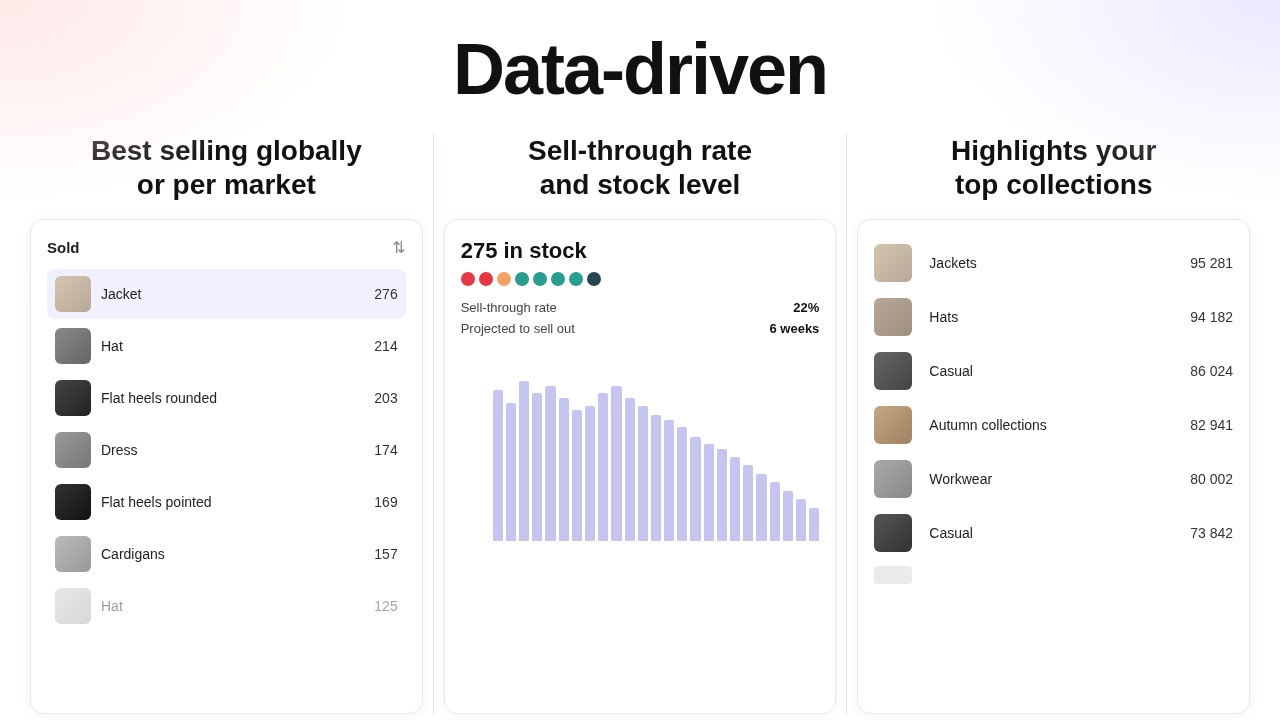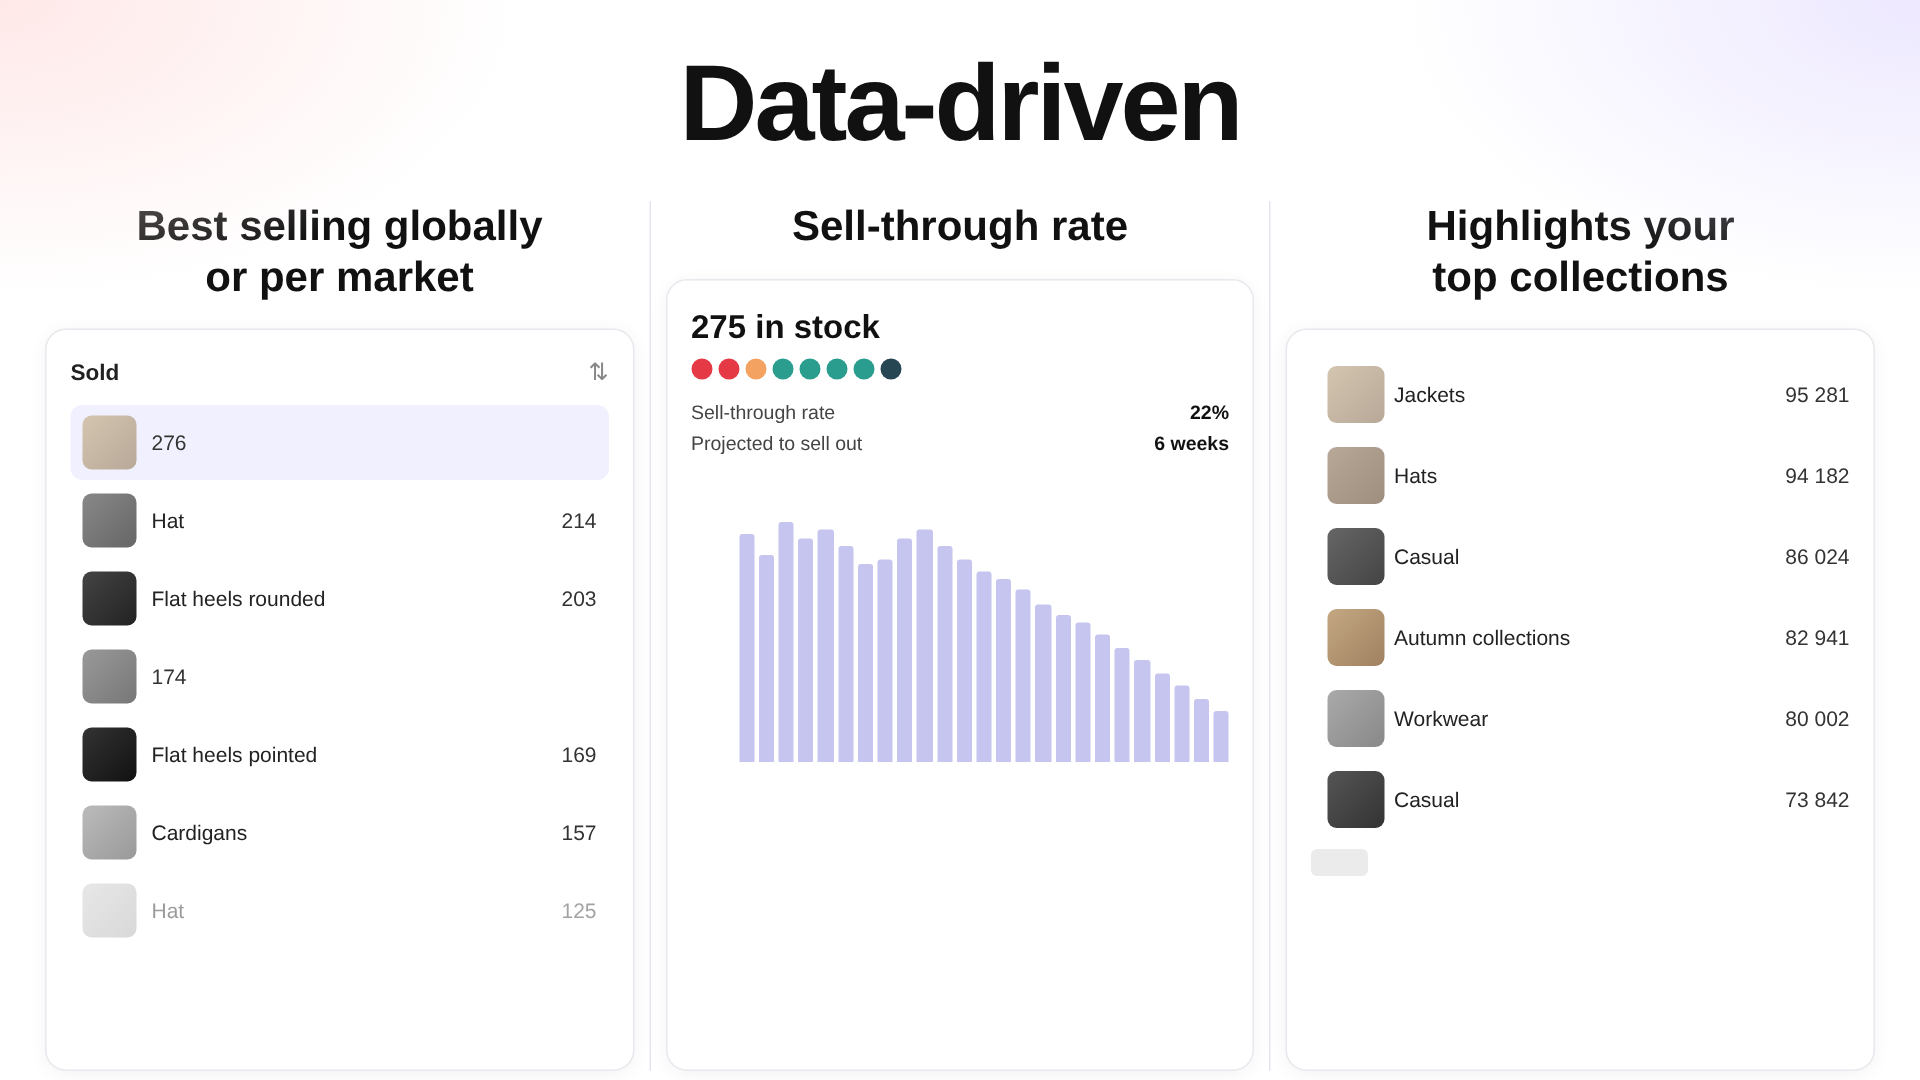--- a/index.html
+++ b/index.html
@@ -212,25 +212,24 @@
       color: #222;
     }
     .filter-icon {
       color: #888;
       font-size: 16px;
     }
 
     .collection-row {
       display: flex;
       align-items: center;
-      gap: 6px;
+      gap: 17px;
       padding: 6px 0;
       border-bottom: 0;
       margin-bottom: 4px;
-      margin-left: 11px;
     }
     .collection-thumb {
       width: 38px;
       height: 38px;
       border-radius: 6px;
       flex-shrink: 0;
     }
     .cthumb-extra { background: linear-gradient(135deg, #ddd, #bbb); }
 
     .collection-name {
@@ -275,34 +274,36 @@
     </h2>
     <div class="card">
       <div class="card-header">
         <span class="card-header-title">Sold</span>
         <span class="sort-icon">⇅</span>
       </div>
 
       <div id="product-list">
           <div class="product-row highlighted">
             <div class="product-thumb" style="background: linear-gradient(135deg, rgb(212, 197, 176), rgb(184, 168, 152));"></div>
+            <span class="product-name">Jacket</span>
             <span class="product-count">276</span>
           </div>
           <div class="product-row">
             <div class="product-thumb" style="background: linear-gradient(135deg, rgb(136, 136, 136), rgb(102, 102, 102));"></div>
             <span class="product-name">Hat</span>
             <span class="product-count">214</span>
           </div>
           <div class="product-row">
             <div class="product-thumb" style="background: linear-gradient(135deg, rgb(68, 68, 68), rgb(34, 34, 34));"></div>
             <span class="product-name">Flat heels rounded</span>
             <span class="product-count">203</span>
           </div>
           <div class="product-row">
             <div class="product-thumb" style="background: linear-gradient(135deg, rgb(153, 153, 153), rgb(119, 119, 119));"></div>
+            <span class="product-name">Dress</span>
             <span class="product-count">174</span>
           </div>
           <div class="product-row">
             <div class="product-thumb" style="background: linear-gradient(135deg, rgb(51, 51, 51), rgb(17, 17, 17));"></div>
             <span class="product-name">Flat heels pointed</span>
             <span class="product-count">169</span>
           </div>
           <div class="product-row">
             <div class="product-thumb" style="background: linear-gradient(135deg, rgb(187, 187, 187), rgb(153, 153, 153));"></div>
             <span class="product-name">Cardigans</span>
@@ -315,20 +316,21 @@
           </div>
         </div>
     </div>
   </div>
 
   <div class="column-divider"></div>
 
   <div class="column">
     <h2 class="column-title">
       <span>Sell-through rate</span><br>
+      <span>and stock level</span>
     </h2>
     <div class="card">
       <div class="stock-number">275 in stock</div>
       <div class="color-dots" id="color-dots">
           <div class="dot" style="background: rgb(230, 57, 70);"></div>
           <div class="dot" style="background: rgb(230, 57, 70);"></div>
           <div class="dot" style="background: rgb(244, 162, 97);"></div>
           <div class="dot" style="background: rgb(42, 157, 143);"></div>
           <div class="dot" style="background: rgb(42, 157, 143);"></div>
           <div class="dot" style="background: rgb(42, 157, 143);"></div>

